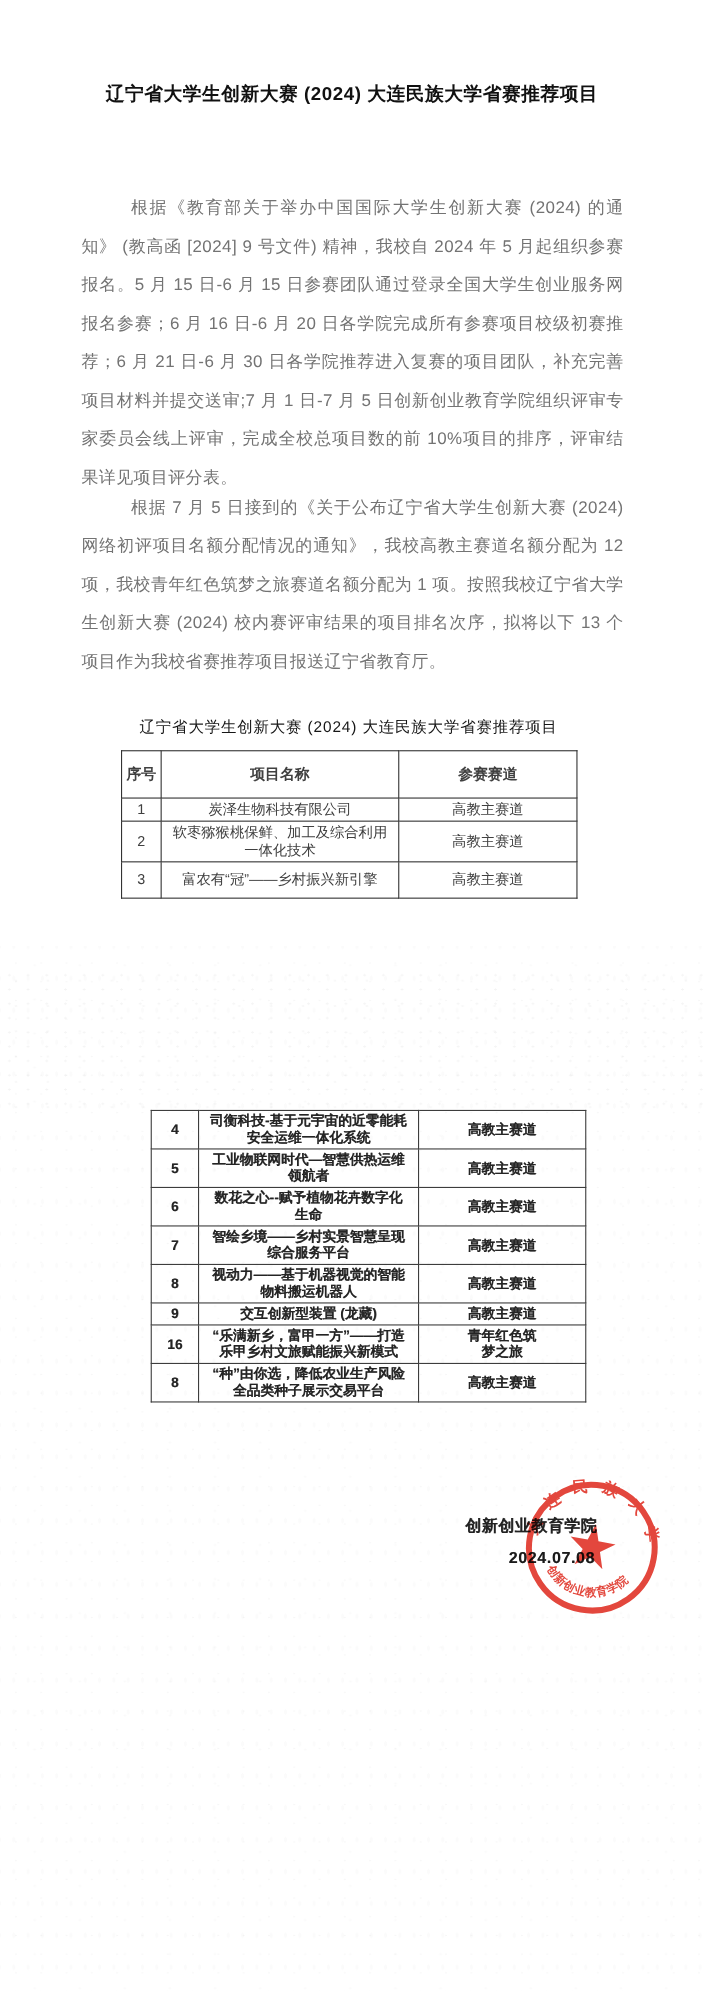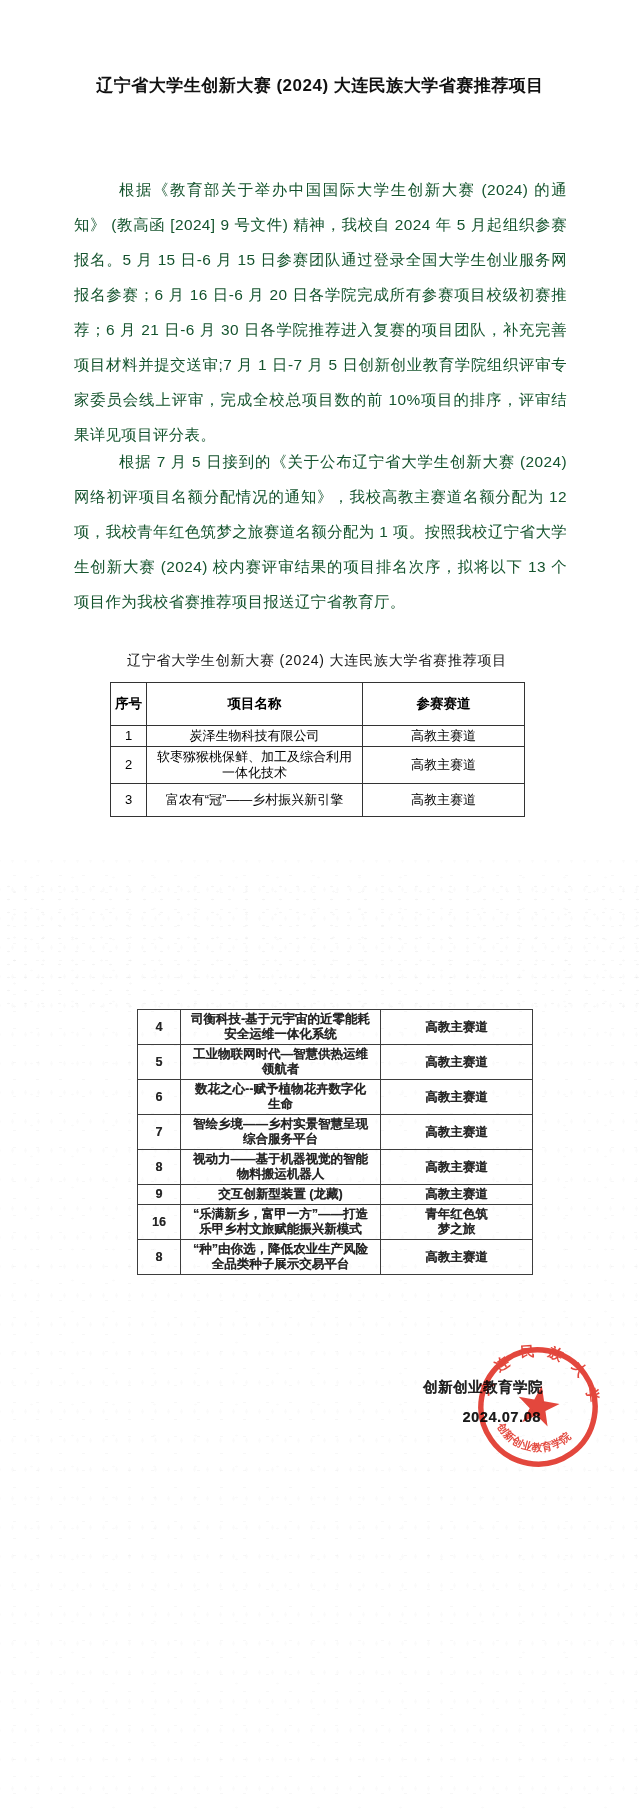--- a/index.html
+++ b/index.html
@@ -29,35 +29,35 @@
     background-size: 17px 13px, 29px 23px;
     pointer-events:none;
   }
 
   .doc-title{
     position:absolute; top:64px; left:0; width:640px; text-align:center;
     font-size:17px; font-weight:bold; line-height:44px; letter-spacing:0.5px; color:#111;
   }
   .body-para{
     position:absolute; left:74px; width:493px;
-    font-size:15.4px; line-height:35px; text-align:justify; letter-spacing:0.4px; color:#14532d;
+    font-size:15.4px; line-height:35px; text-align:justify; letter-spacing:0.4px; color:#737373;
   }
   .body-para p{ margin:0; text-indent:45px; }
   .para1{ top:172px; }
   .para2{ top:444px; }
 
   .table-caption{
     position:absolute; top:652px; left:100px; width:434px; text-align:center;
     font-size:14px; letter-spacing:0.8px; color:#161616;
   }
 
   table.rec{ border-collapse:collapse; table-layout:fixed; position:absolute; background:transparent; }
   table.rec td,table.rec th{
     border:1px solid #333; text-align:center; vertical-align:middle;
-    font-size:13px; line-height:16px; padding:2px 4px; white-space:pre-line; font-weight:normal; color:#000000;
+    font-size:13px; line-height:16px; padding:2px 4px; white-space:pre-line; font-weight:normal; color:#404040;
   }
   #table-page1{ top:682px; left:110px; width:414px; }
   #table-page1 th{ height:38px; font-weight:bold; font-size:13.5px; }
   #table-page1 tr.tall td{ padding:8px 4px; }
 
   #table-page2{ top:1009px; left:137px; width:395px; }
   #table-page2 td{
     border-color:#3d3d3d; font-size:12.5px; line-height:15px; padding:2px 4px;
     font-weight:600; color:#242424; text-shadow:0.3px 0 0 rgba(40,40,40,0.55);
   }

